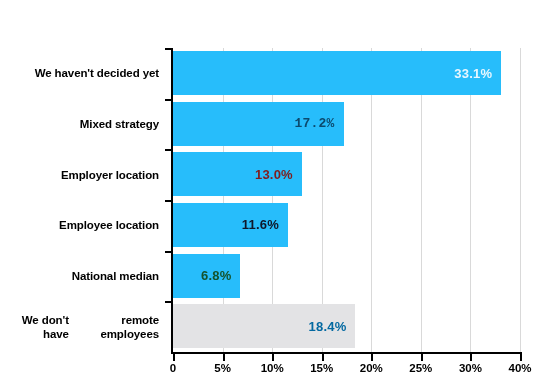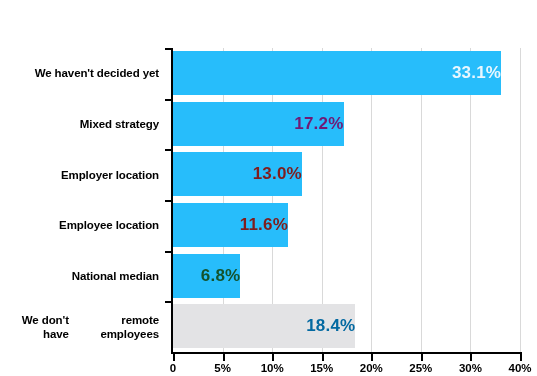--- a/index.html
+++ b/index.html
@@ -72,23 +72,24 @@
     position: absolute;
     left: 0;
     top: 3px;
     height: 44px;
     box-sizing: border-box;
     display: flex;
     align-items: center;
     justify-content: flex-end;
   }
   .bar-value {
-    font-size: 17px;
+    font-size: 13px;
     font-weight: bold;
     letter-spacing: 0.2px;
+    padding-right: 9px;
     white-space: nowrap;
   }
 
   
   .cat-labels {
     position: absolute;
     left: 0;
     top: 16px;
     width: 166px;
     height: 304px;
@@ -190,33 +191,33 @@
     <div class="bands">
         <div class="band">
           <div class="band-tick"></div>
           <div class="bar" style="width: 328.163px; background: rgb(39, 189, 251);">
             <div class="bar-value" style="color: rgb(232, 247, 255);">33.1%</div>
           </div>
         </div>
         <div class="band">
           <div class="band-tick"></div>
           <div class="bar" style="width: 170.526px; background: rgb(39, 189, 251);">
-            <div class="bar-value" style="color: #701a75;">17.2%</div>
+            <div class="bar-value" style="color: #0c4a6e; font-family: Liberation Mono, monospace;">17.2%</div>
           </div>
         </div>
         <div class="band">
           <div class="band-tick"></div>
           <div class="bar" style="width: 128.886px; background: rgb(39, 189, 251);">
             <div class="bar-value" style="color: #7f1d1d;">13.0%</div>
           </div>
         </div>
         <div class="band">
           <div class="band-tick"></div>
           <div class="bar" style="width: 115.006px; background: rgb(39, 189, 251);">
-            <div class="bar-value" style="color: #7f1d1d;">11.6%</div>
+            <div class="bar-value" style="color: #0f172a;">11.6%</div>
           </div>
         </div>
         <div class="band">
           <div class="band-tick"></div>
           <div class="bar" style="width: 67.4171px; background: rgb(39, 189, 251);">
             <div class="bar-value" style="color: #14532d;">6.8%</div>
           </div>
         </div>
         <div class="band">
           <div class="band-tick"></div>

